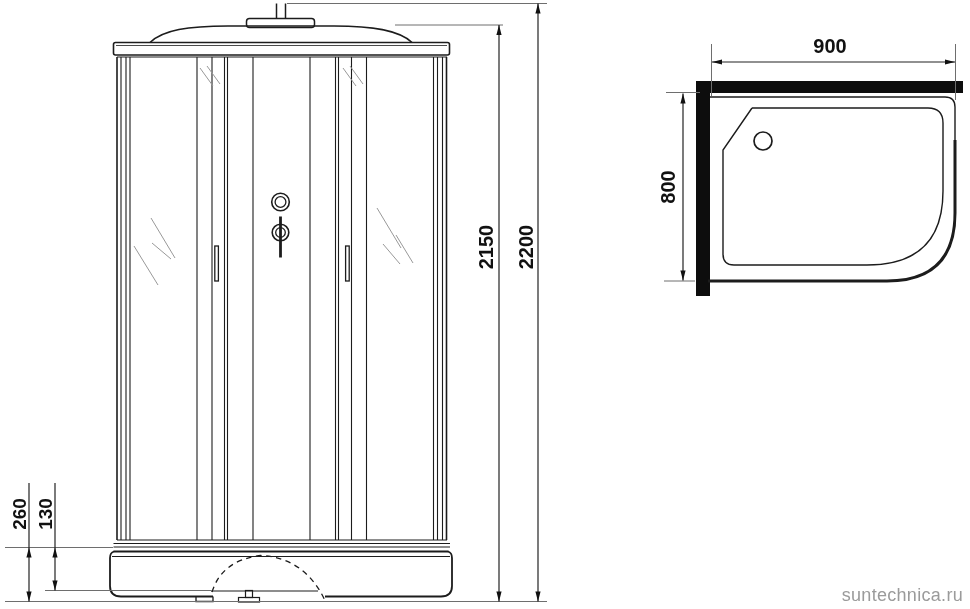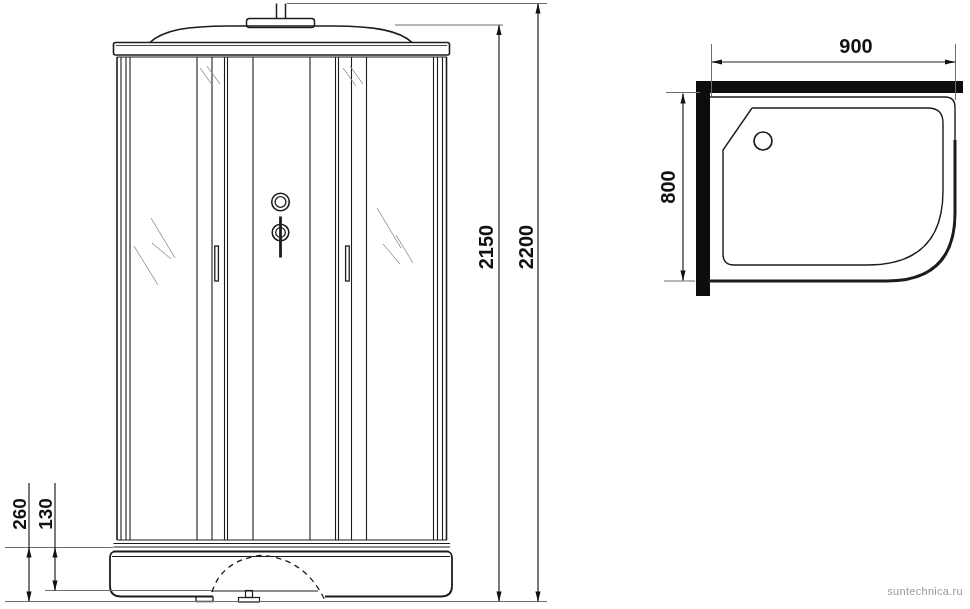--- a/index.html
+++ b/index.html
@@ -17,21 +17,21 @@
     font-weight:bold;
     font-size:20px;
     color:#111;
     white-space:nowrap;
     transform:translate(-50%,-50%);
   }
   .dim-label.vert{transform:translate(-50%,-50%) rotate(-90deg);}
   .watermark{
     position:absolute;
     right:7px;top:585px;
-    font-size:11px;
+    font-size:18px;
     font-weight:400;
     color:#9b9b9b;
     letter-spacing:0.3px;
     margin-left:24px;
   }
 </style>
 </head>
 <body>
 
 <div class="canvas">
@@ -166,18 +166,18 @@
       <polygon points="955,62 945,59.4 945,64.6"></polygon>
       <polygon points="683,93.5 680.4,103.5 685.6,103.5"></polygon>
       <polygon points="683,280.5 680.4,270.5 685.6,270.5"></polygon>
     </g>
   </svg>
 
   <div class="dim-label vert" style="left:486px;top:247px;">2150</div>
   <div class="dim-label vert" style="left:526px;top:247px;">2200</div>
   <div class="dim-label vert" style="left:20px;top:514px;font-size:19px;">260</div>
   <div class="dim-label vert" style="left:46px;top:514px;font-size:19px;">130</div>
-  <div class="dim-label" style="left:856px;top:46px;">900</div>
+  <div class="dim-label" style="left:830px;top:46px;">900</div>
   <div class="dim-label vert" style="left:668px;top:187px;">800</div>
 
   <div class="watermark">suntechnica.ru</div>
 
 </div>
 
 </body></html>

